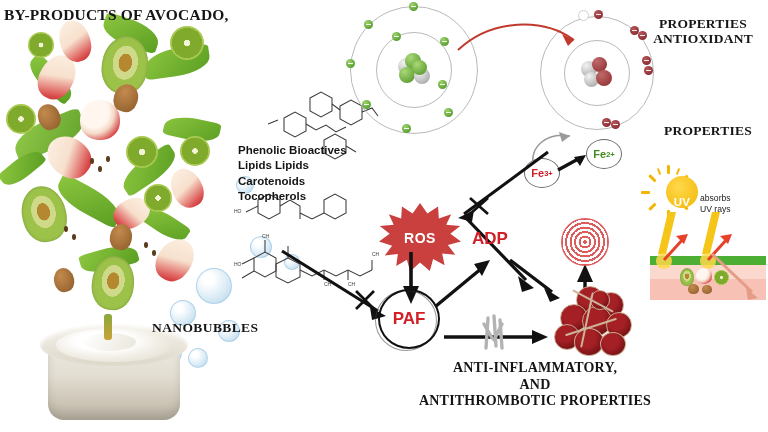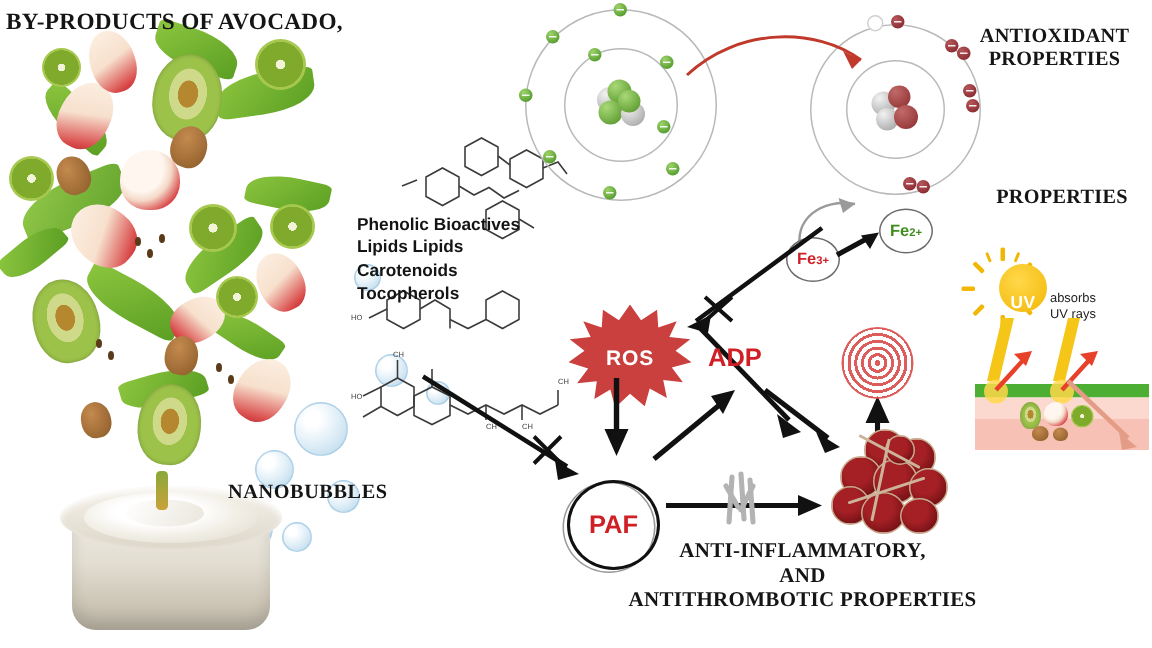--- a/index.html
+++ b/index.html
@@ -141,21 +141,21 @@
     background:#c9403f;
     clip-path:polygon(50% 0%,59% 15%,72% 5%,73% 22%,88% 16%,82% 31%,99% 33%,87% 44%,100% 55%,84% 60%,93% 74%,77% 72%,80% 89%,66% 80%,62% 97%,50% 85%,38% 98%,34% 81%,21% 90%,23% 73%,7% 75%,16% 61%,0% 55%,13% 44%,1% 33%,18% 31%,12% 16%,27% 22%,28% 5%,41% 15%);
   }
   #ros-badge .txt{
     position:absolute;inset:0;display:flex;align-items:center;justify-content:center;
     font-family:"Liberation Sans", sans-serif;font-weight:bold;font-size:14px;color:#fff;
     letter-spacing:.6px;
   }
 
   
-  #paf-node{left:378px;top:320px;width:62px;height:60px;}
+  #paf-node{left:378px;top:289px;width:62px;height:60px;}
   #paf-node .ring{position:absolute;inset:0;border:2px solid #111;border-radius:50%;}
   #paf-node .ring2{position:absolute;left:-3px;top:1px;right:3px;bottom:-2px;border:1px solid #444;border-radius:50%;opacity:.55;}
   #paf-node .txt{
     position:absolute;inset:0;display:flex;align-items:center;justify-content:center;
     font-family:"Liberation Sans", sans-serif;font-weight:bold;font-size:17px;color:#d11f26;
   }
 
   
   #adp-label{
     left:472px;top:229px;
@@ -349,22 +349,22 @@
     <div class="e-red" style="left:64px;top:104px;"></div>
     <div class="e-red" style="left:73px;top:106px;"></div>
   </div>
 
   <svg class="abs" style="left:452px;top:16px;" width="136" height="44" viewBox="0 0 136 44">
     <path d="M6,34 C40,2 92,2 122,24" stroke="#c0392b" stroke-width="2" fill="none"></path>
     <polygon points="122,24 110,18 116,30" fill="#c0392b"></polygon>
   </svg>
 
   <div class="abs title-serif" id="antioxidant-title">
+    <div>PROPERTIES</div>
     <div>ANTIOXIDANT</div>
-    <div>PROPERTIES</div>
   </div>
 
   <svg class="abs" style="left:524px;top:128px;" width="64px" height="44" viewBox="0 0 64 44">
     <path d="M10,40 C4,18 24,4 46,8" stroke="#9a9a9a" stroke-width="1.6" fill="none"></path>
     <polygon points="46,8 35,4 38,14" fill="#9a9a9a"></polygon>
   </svg>
   <div class="fe-circle" id="fe3">
     <span>Fe</span>
       <span class="sup">3+</span>
   </div>

